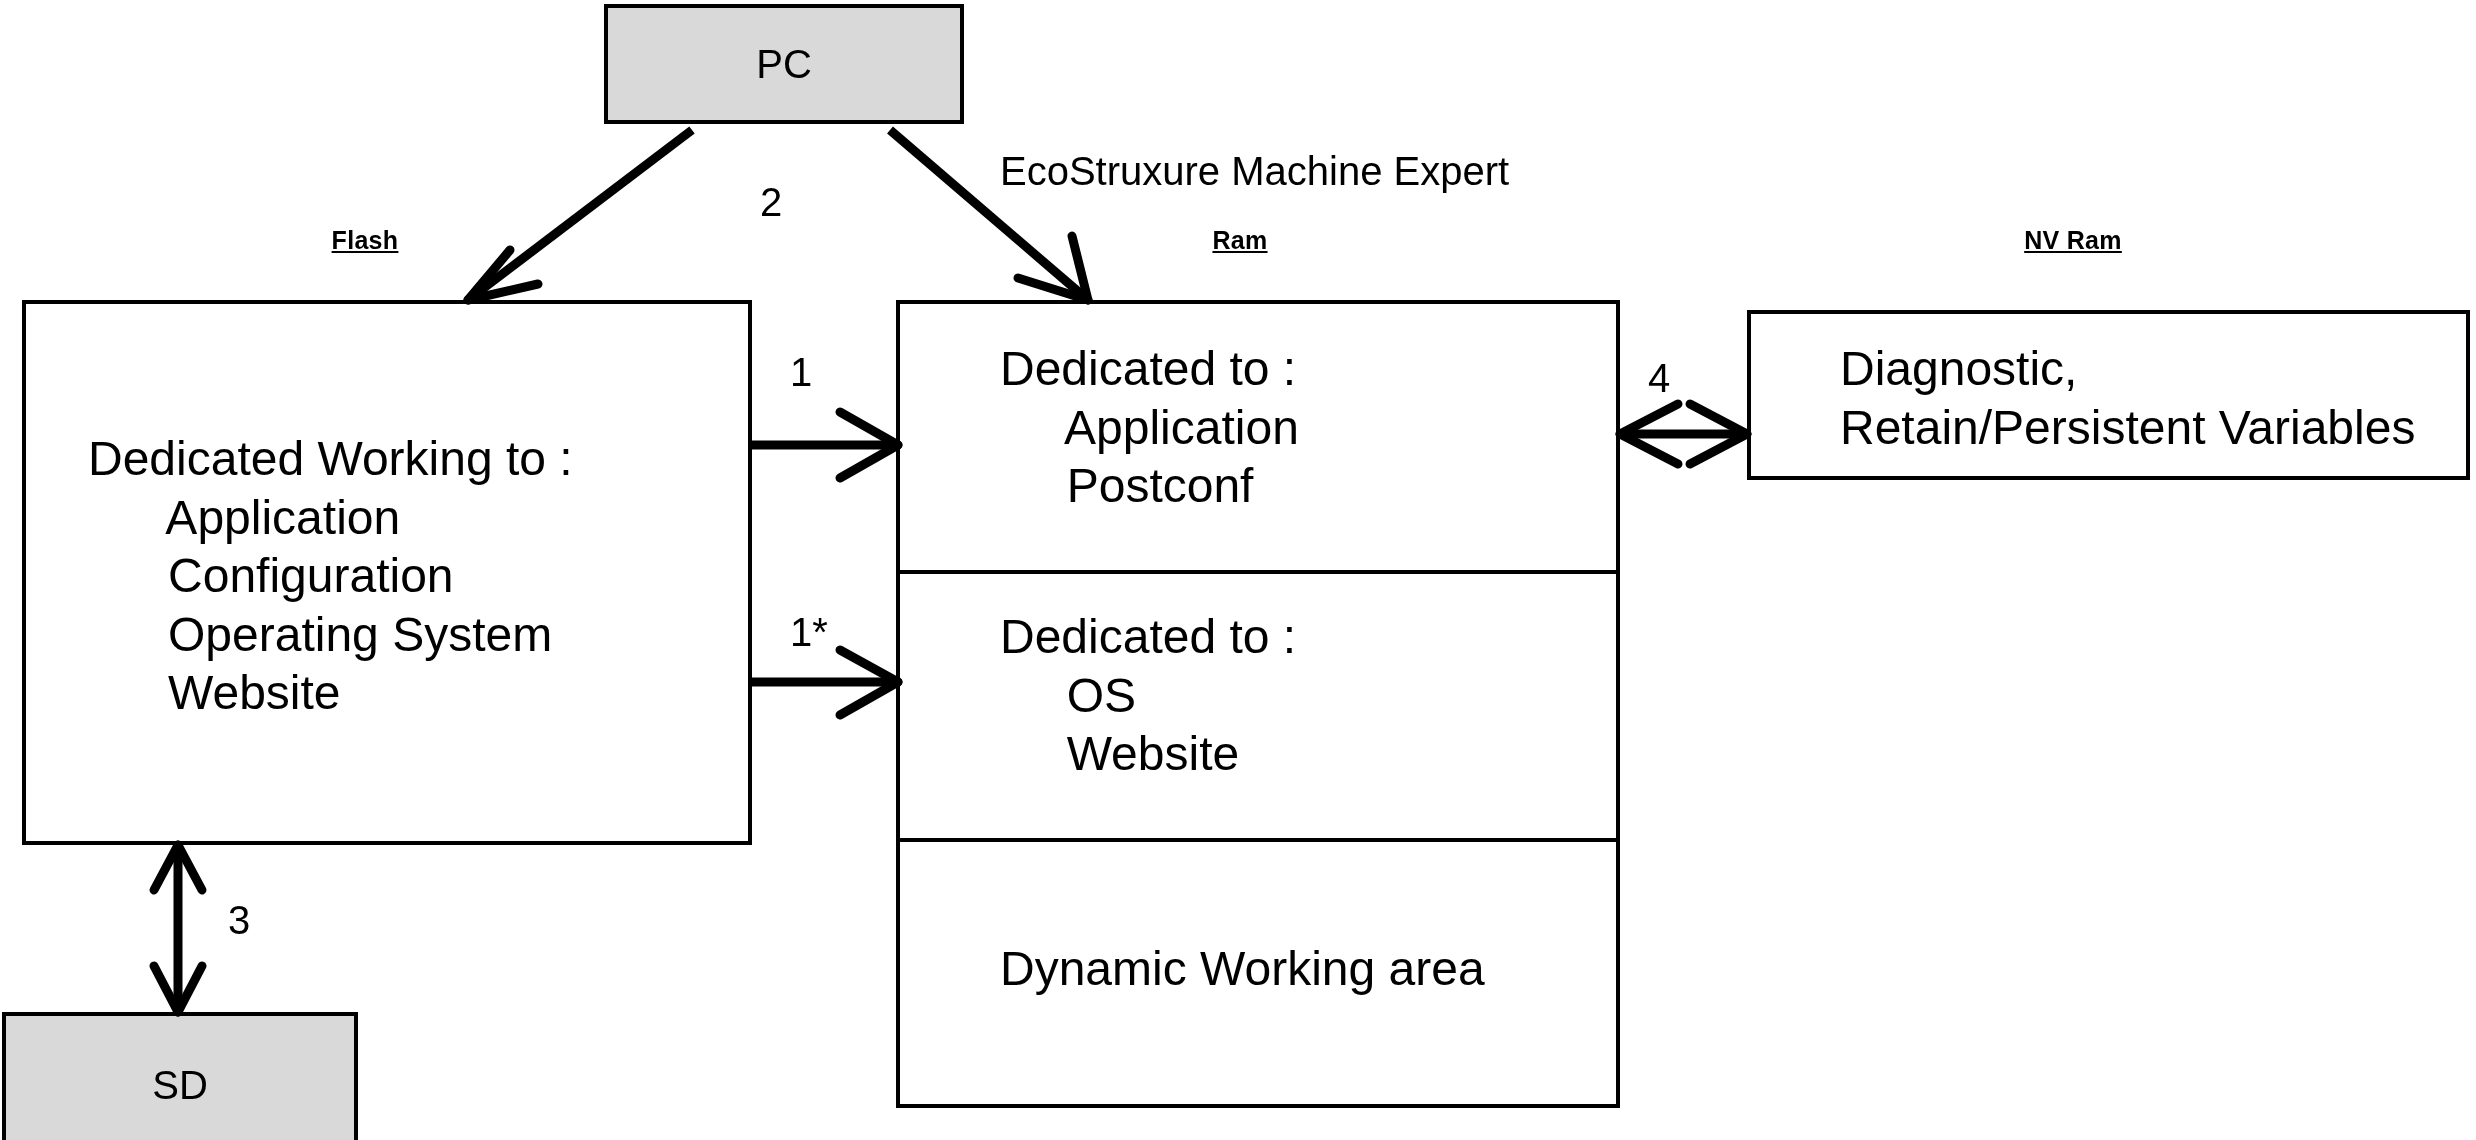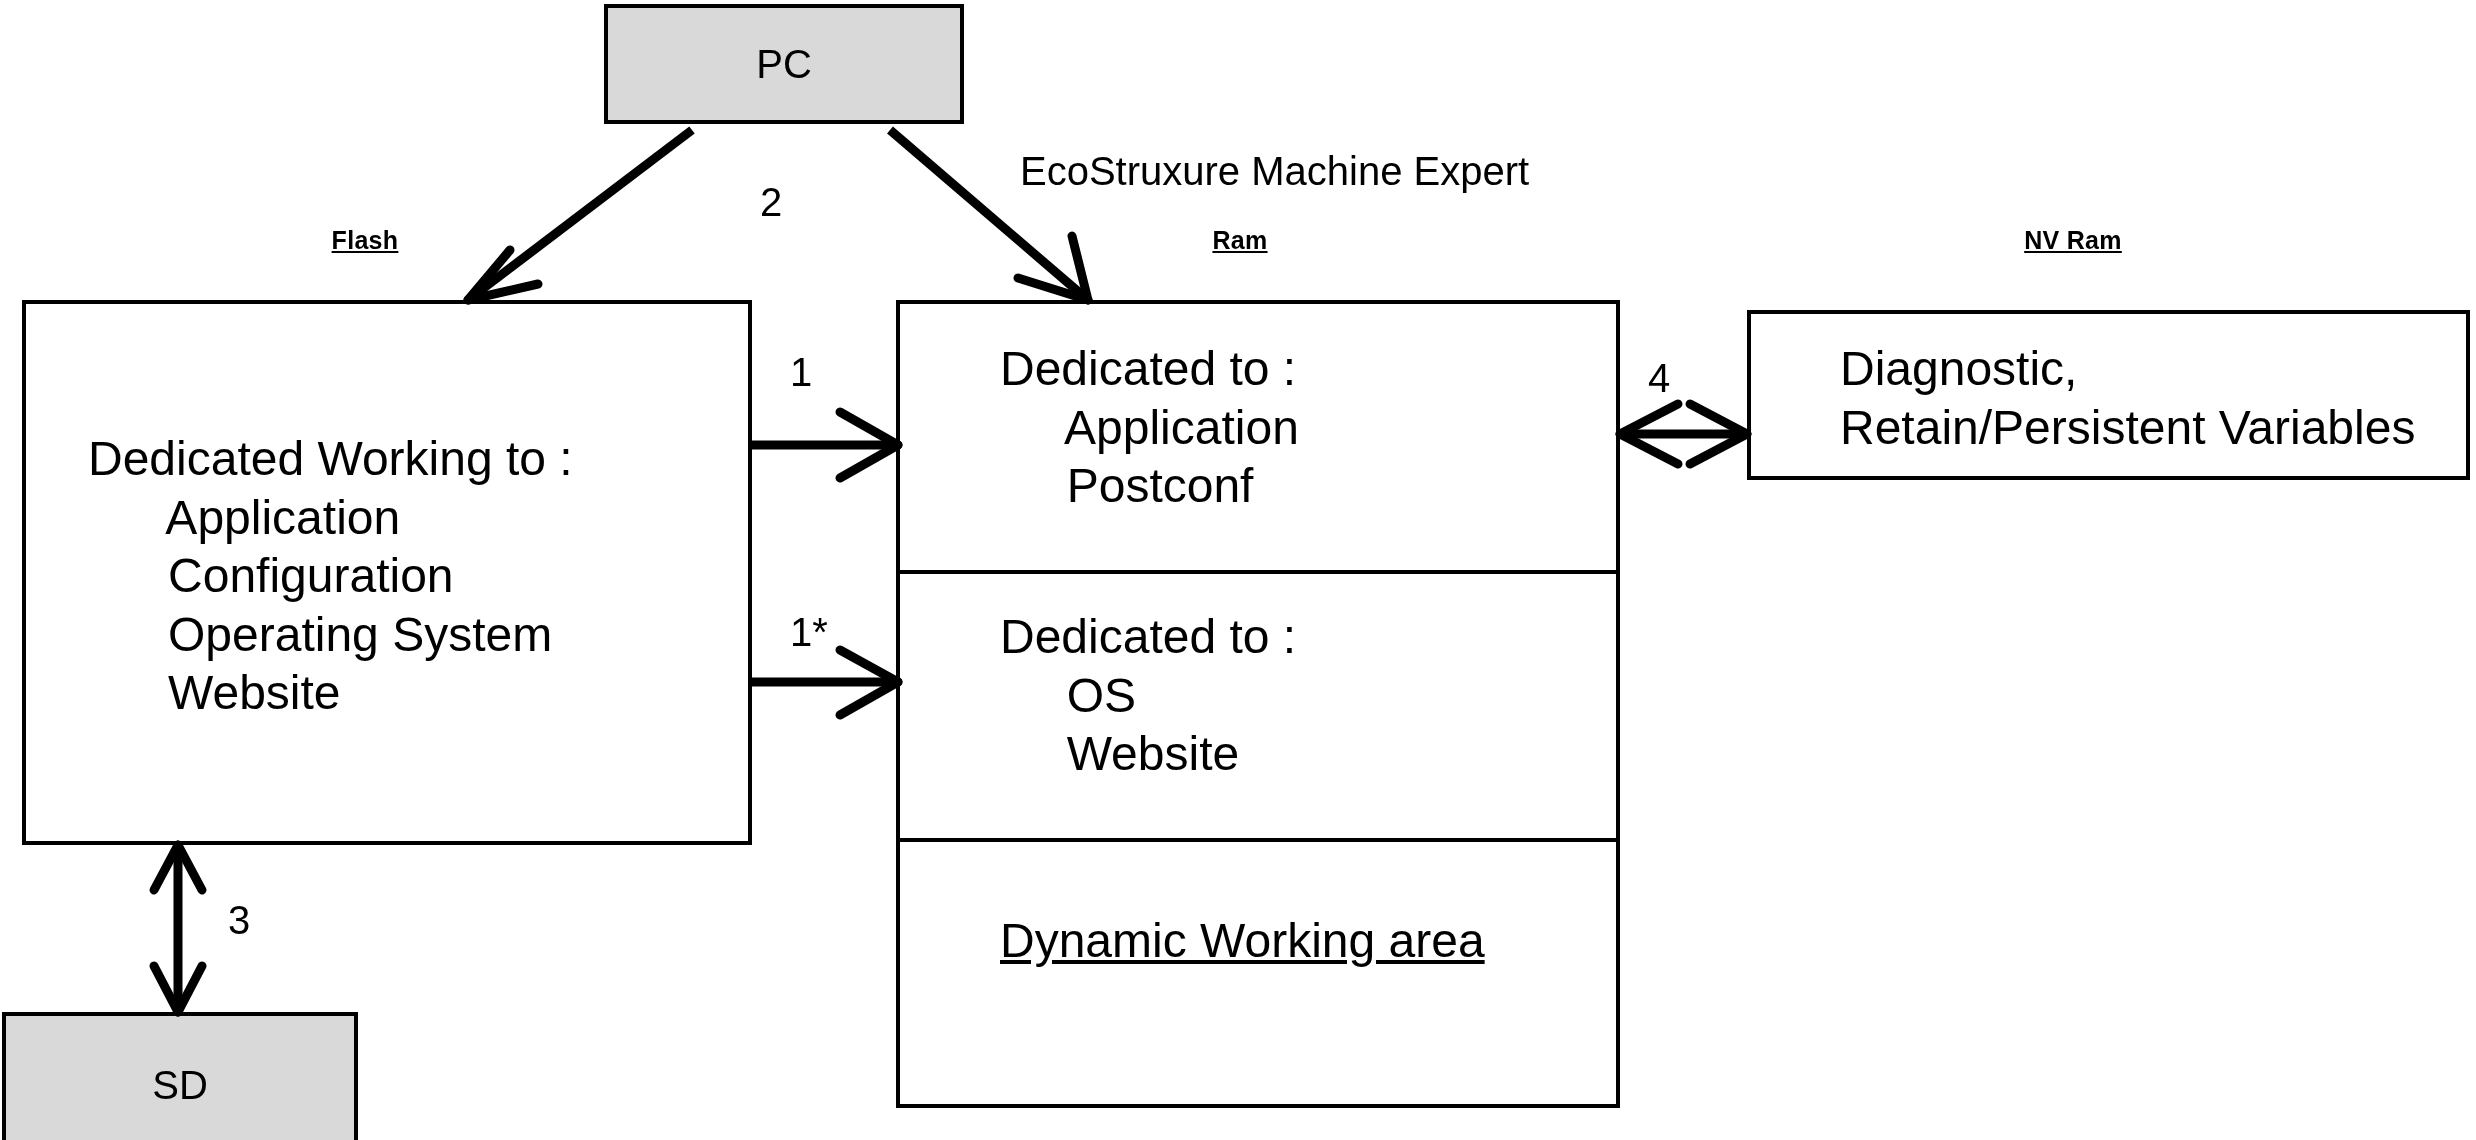--- a/index.html
+++ b/index.html
@@ -49,21 +49,20 @@
     position: absolute;
     font-size: 48px;
     line-height: 1.22;
     white-space: pre;
   }
   .plain {
     position: absolute;
     font-size: 40px;
     line-height: 1.2;
     white-space: nowrap;
-    margin-left: 20px;
   }
   .edgenum {
     position: absolute;
     font-size: 40px;
     line-height: 1;
     white-space: nowrap;
   }
   .divider {
     position: absolute;
     height: 4px;
@@ -102,21 +101,21 @@
   <div class="box" style="left:896px; top:300px; width:724px; height:808px;">
     <div class="divider" style="left:-4px; top:266px; width:724px;"></div>
     <div class="divider" style="left:-4px; top:534px; width:724px;"></div>
   </div>
   <div class="blocktext" style="left:1000px; top:340px;">Dedicated to :
      Application
      Postconf</div>
   <div class="blocktext" style="left:1000px; top:608px;">Dedicated to :
      OS
      Website</div>
-  <div class="blocktext" style="left:1000px; top:912px;text-decoration:underline;">Dynamic Working area</div>
+  <div class="blocktext" style="left:1000px; top:940px;">Dynamic Working area</div>
 
   <div class="heading" style="left:1908px; top:226px; width:330px;">NV Ram</div>
 
   <div class="box" style="left:1747px; top:310px; width:723px; height:170px;"></div>
   <div class="blocktext" style="left:1840px; top:340px;">Diagnostic,
 Retain/Persistent Variables</div>
 
   <div class="box shaded" style="left:2px; top:1012px; width:356px; height:146px;">
     <div class="box-label-center">SD</div>
   </div>

